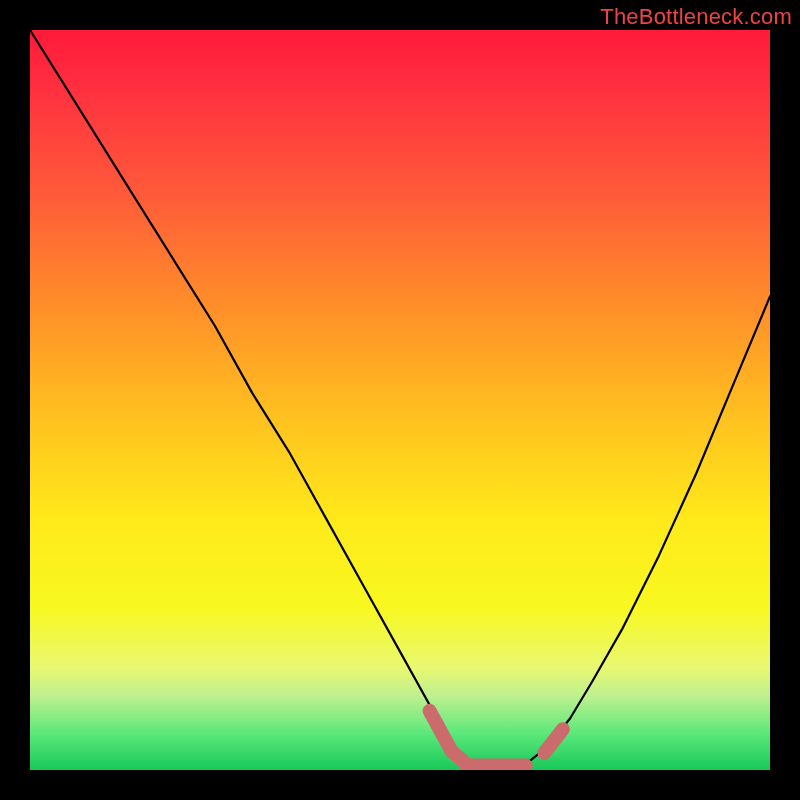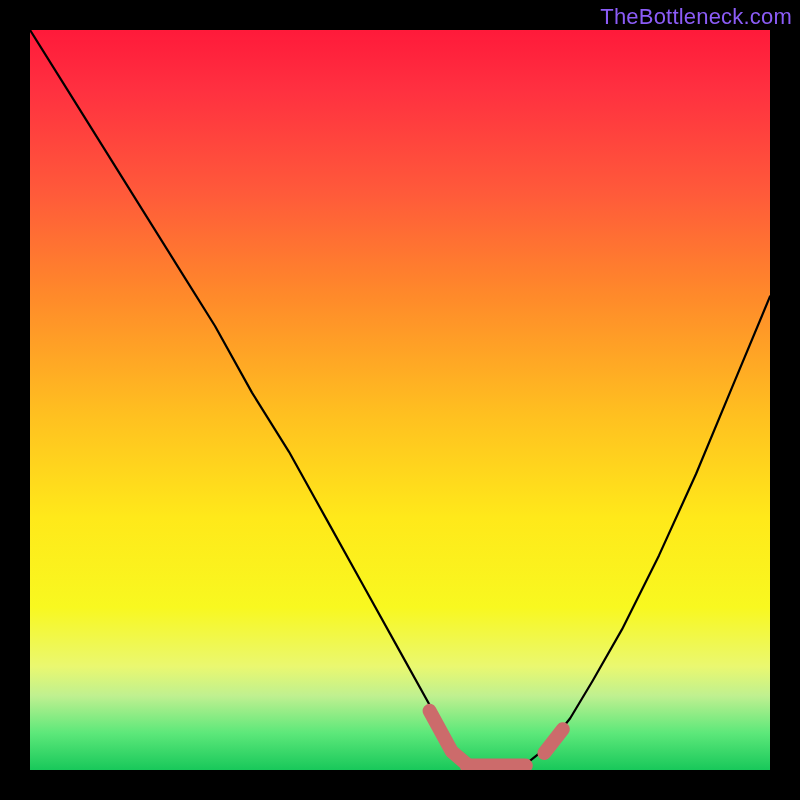--- a/index.html
+++ b/index.html
@@ -42,21 +42,21 @@
   }
   .plot svg {
     width: 740px;
     height: 740px;
     display: block;
   }
   .watermark {
     position: absolute;
     top: 4px;
     right: 8px;
-    color: #8b5cf6;
+    color: #ef4444;
     font-size: 22px;
     letter-spacing: 0.2px;
     user-select: none;
   }
 </style>
 </head>
 <body>
 
 <div class="frame">
 

